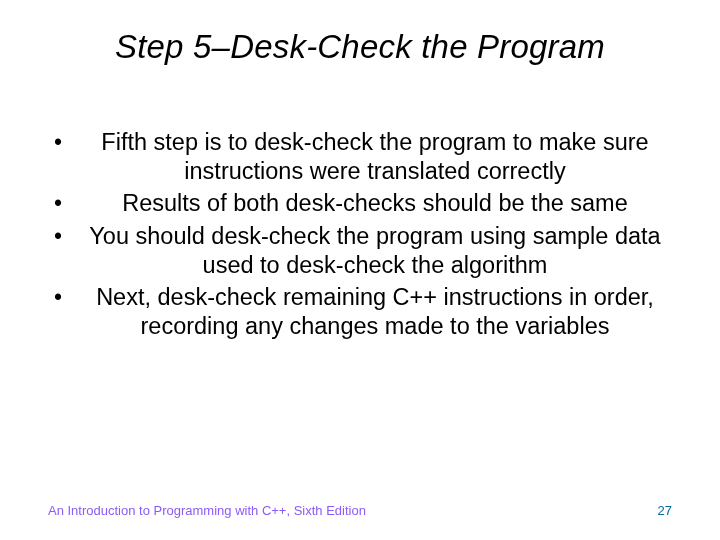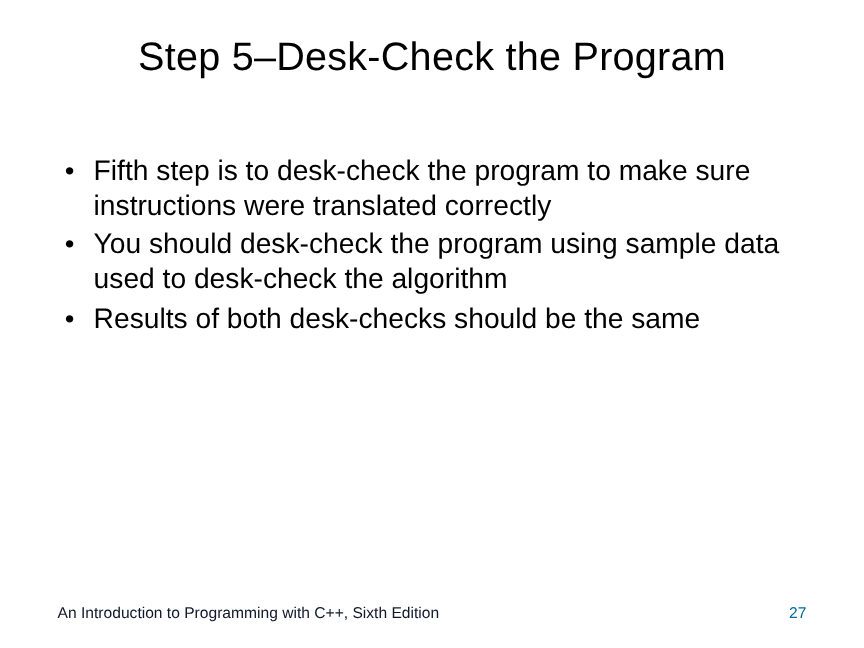--- a/index.html
+++ b/index.html
@@ -19,31 +19,33 @@
     box-sizing: border-box;
   }
   .title {
     position: absolute;
     top: 28px;
     left: 0;
     right: 0;
     text-align: center;
     font-size: 33px;
     letter-spacing: 0.2px;
+    font-style: italic;
   }
   .body {
     position: absolute;
     top: 128px;
     left: 48px;
     right: 48px;
   }
   ul.bullets {
     list-style: none;
     margin: 0;
     padding: 0;
+    text-align: center;
   }
   ul.bullets > li {
     position: relative;
     padding-left: 30px;
     font-size: 23.5px;
     line-height: 1.22;
     margin-bottom: 4px;
   }
   ul.bullets > li::before {
     content: "•";
@@ -51,41 +53,42 @@
     left: 6px;
     top: 0;
     font-size: 23px;
     line-height: 1.22;
   }
   .footer-left {
     position: absolute;
     bottom: 22px;
     left: 48px;
     font-size: 13px;
-    color: #0f172a;
+    color: #8b5cf6;
   }
   .footer-right {
     position: absolute;
     bottom: 22px;
     right: 48px;
     font-size: 13px;
     color: #0369a1;
   }
 </style>
 </head>
 <body>
 
 <div class="slide">
 
   <div class="title">Step 5–Desk-Check the Program</div>
 
   <div class="body">
     <ul class="bullets">
       <li>Fifth step is to desk-check the program to make sure instructions were translated correctly</li>
+      <li>Results of both desk-checks should be the same</li>
       <li>You should desk-check the program using sample data used to desk-check the algorithm</li>
-      <li>Results of both desk-checks should be the same</li>
+      <li>Next, desk-check remaining C++ instructions in order, recording any changes made to the variables</li>
     </ul>
   </div>
 
   <div class="footer-left">An Introduction to Programming with C++, Sixth Edition</div>
   <div class="footer-right">27</div>
 
 </div>
 
 </body></html>

